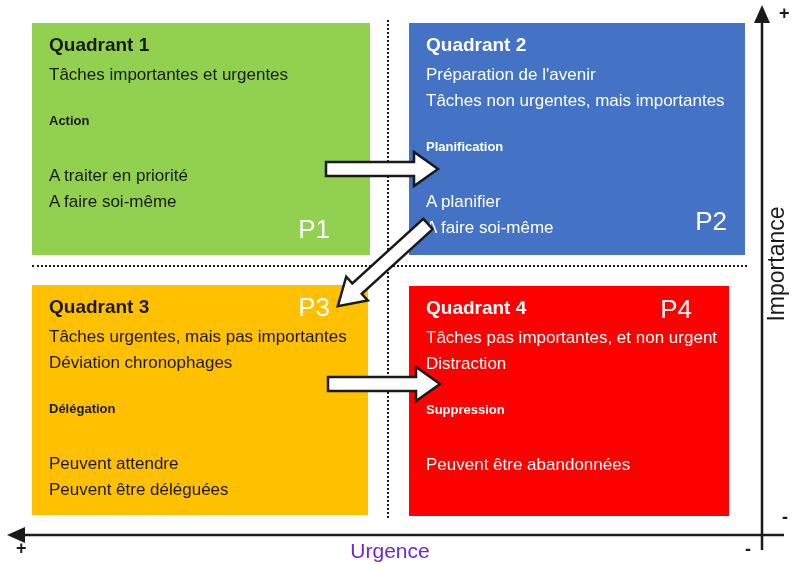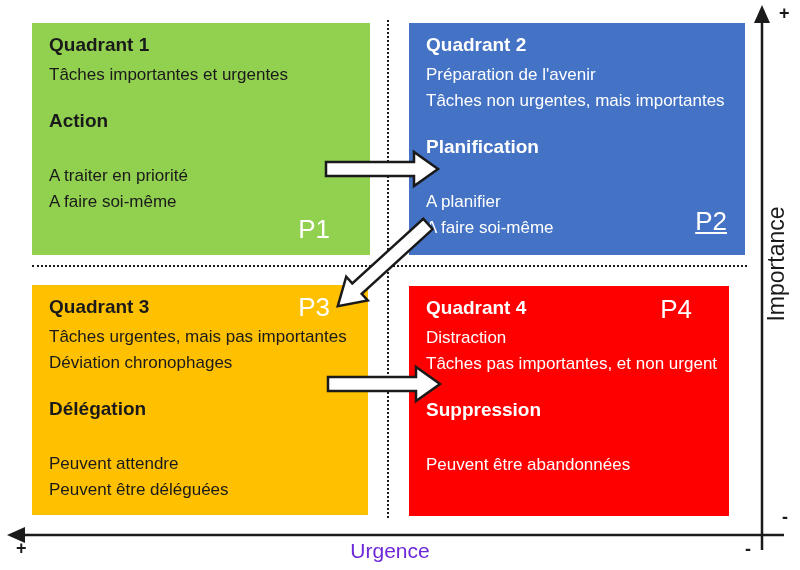--- a/index.html
+++ b/index.html
@@ -8,31 +8,31 @@
 
   
   .dotted-v{position:absolute;left:387px;top:20px;width:0;height:498px;border-left:2px dotted #1a1a1a;}
   .dotted-h{position:absolute;left:32px;top:265px;width:715px;height:0;border-top:2px dotted #1a1a1a;}
 
   
   .quad{position:absolute;overflow:hidden;white-space:nowrap;padding:8px 0 0 17px;
         font-size:17px;box-sizing:border-box;}
   .quad .q-title{font-size:19px;font-weight:bold;line-height:24px;margin:2px 0 5px 0;}
   .quad .q-line{line-height:26px;}
-  .quad .q-keyword{font-size:19px;font-weight:bold;line-height:24px;margin-top:21px;}
+  .quad .q-keyword{font-size:13px;font-weight:bold;line-height:24px;margin-top:21px;}
   .quad .q-action-first{margin-top:30px;}
   .pbadge{position:absolute;color:#ffffff;font-size:26px;line-height:26px;}
 
   .q1{left:32px;top:23px;width:338px;height:232px;}
   .q2{left:409px;top:23px;width:336px;height:232px;}
   .q3{left:32px;top:285px;width:336px;height:230px;}
   .q4{left:409px;top:286px;width:320px;height:230px;}
 
   .q1 .pbadge{right:40px;bottom:13px;}
-  .q2 .pbadge{right:18px;bottom:21px;text-decoration:underline;}
+  .q2 .pbadge{right:18px;bottom:21px;}
   .q3 .pbadge{right:38px;top:9px;}
   .q4 .pbadge{right:37px;top:10px;}
 
   
   .overlay{position:absolute;left:0;top:0;width:800px;height:570px;pointer-events:none;}
 
   .axis-label-x{position:absolute;left:310px;top:539px;width:160px;text-align:center;
                 font-size:21px;color:#6d28d9;}
   .axis-label-y{position:absolute;left:702px;top:250px;width:150px;height:28px;text-align:center;
                 font-size:23px;color:#1a1a1a;transform:rotate(-90deg);}
@@ -81,22 +81,22 @@
       <div class="q-keyword">Délégation</div>
       <div class="q-line q-action-first">Peuvent attendre</div>
       <div class="q-line">Peuvent être déléguées</div>
     </div>
     <div class="pbadge">P3</div>
   </section>
 
   <section class="quad q4" style="background-color: rgb(255, 0, 0);">
     <div style="color:#ffffff">
       <div class="q-title">Quadrant 4</div>
+      <div class="q-line">Tâches pas importantes, et non urgent</div>
       <div class="q-line">Distraction</div>
-      <div class="q-line">Tâches pas importantes, et non urgent</div>
       <div class="q-keyword">Suppression</div>
       <div class="q-line q-action-first">Peuvent être abandonnées</div>
     </div>
     <div class="pbadge">P4</div>
   </section>
 
   <svg class="overlay" viewBox="0 0 800 570" xmlns="http://www.w3.org/2000/svg">
 
     <g>
       <line x1="762" y1="550" x2="762" y2="18" stroke="#1a1a1a" stroke-width="2.5"></line>

